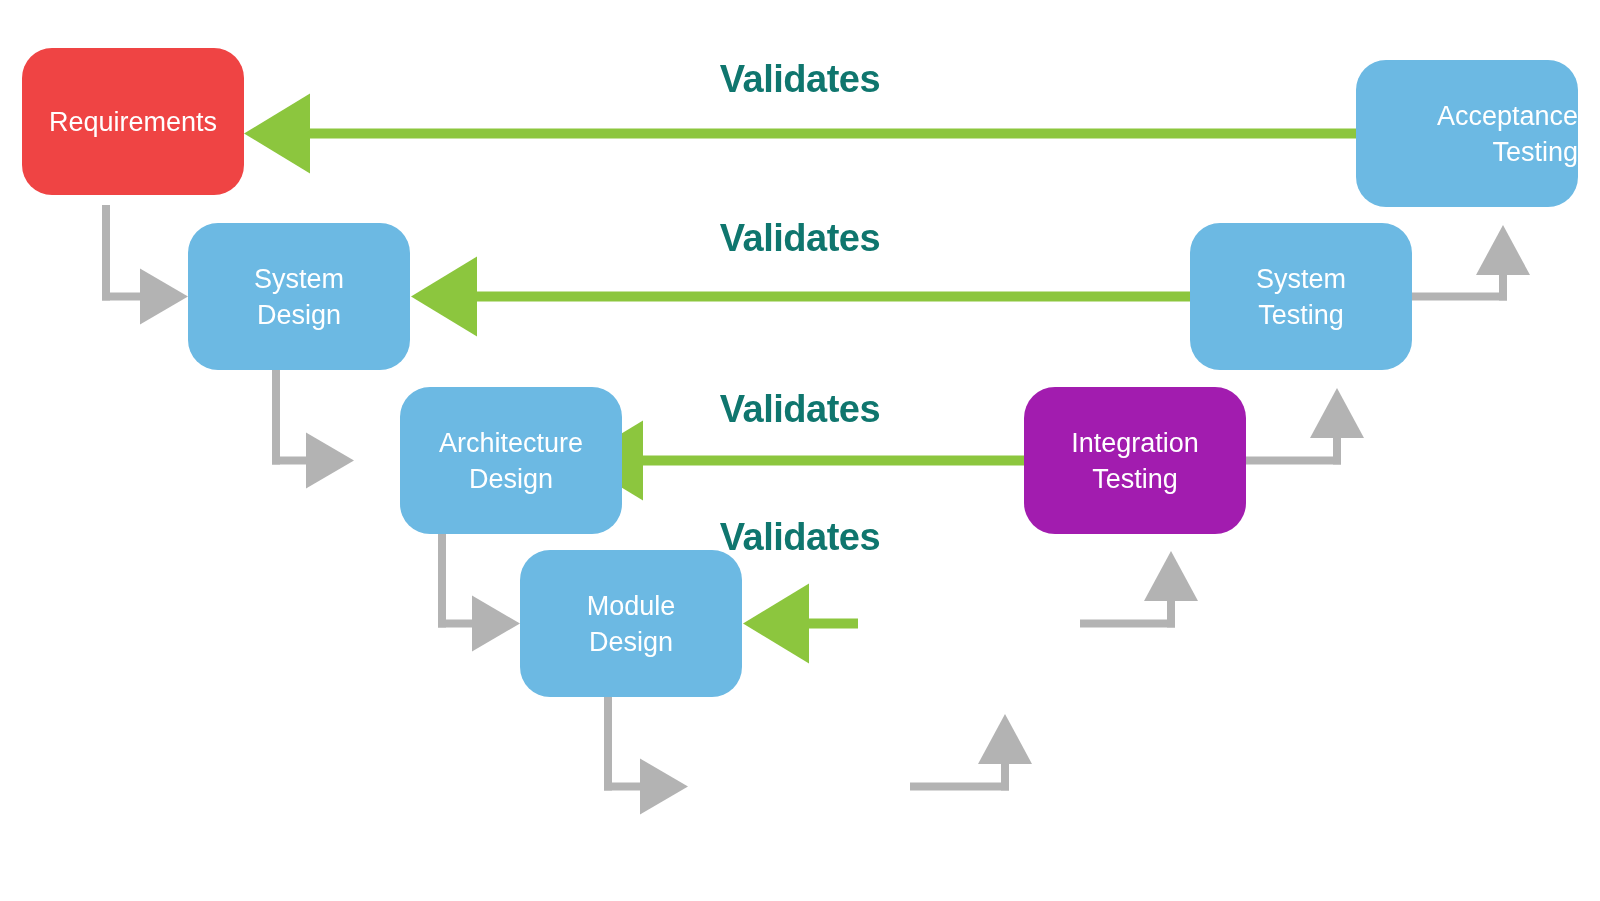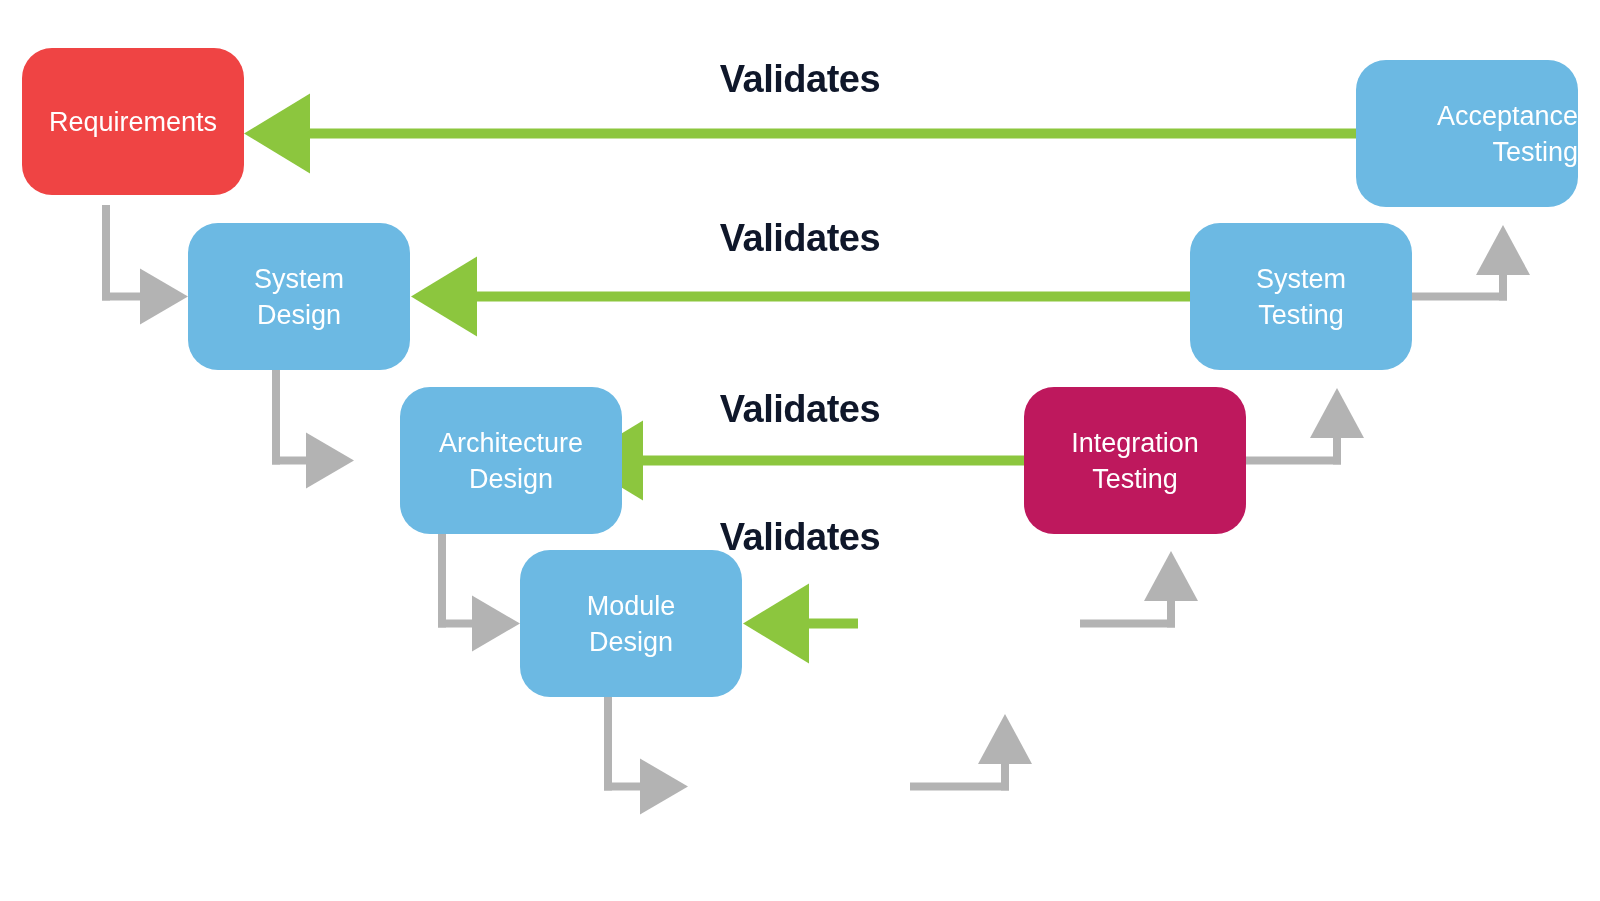--- a/index.html
+++ b/index.html
@@ -10,21 +10,21 @@
   .arrows{position:absolute;left:0;top:0;}
   .box{
     position:absolute;width:222px;height:147px;border-radius:30px;
     display:flex;flex-direction:column;align-items:center;justify-content:center;
     color:#ffffff;font-size:27px;line-height:36px;text-align:center;
     background:#6cb9e3;
   }
   .box span{white-space:nowrap;}
   .validates{
     position:absolute;left:640px;width:320px;height:52px;line-height:52px;
-    text-align:center;font-size:38px;font-weight:bold;color:#0f172a;
+    text-align:center;font-size:38px;font-weight:bold;color:#0f766e;
     letter-spacing:-0.5px;
   }
   
   .g-fill{fill:#8cc63e;} .gr-fill{fill:#b3b3b3;}
 </style>
 </head>
 <body>
 
 <div class="stage">
 
@@ -104,21 +104,21 @@
   </div>
   <div class="box" style="left: 354px; top: 387px; background-color: rgb(108, 185, 227); margin-left: 46px;">
     <span>Architecture</span>
     <span>Design</span>
   </div>
   <div class="box" style="left: 520px; top: 550px; background-color: rgb(108, 185, 227);">
     <span>Module</span>
     <span>Design</span>
   </div>
 
-  <div class="box" style="left: 1024px; top: 387px; background-color: #be185d;">
+  <div class="box" style="left: 1024px; top: 387px; background-color: #a21caf; border-radius: 31px;">
     <span>Integration</span>
     <span>Testing</span>
   </div>
   <div class="box" style="left: 1190px; top: 223px; background-color: rgb(108, 185, 227);">
     <span>System</span>
     <span>Testing</span>
   </div>
   <div class="box" style="left: 1356px; top: 60px; background-color: rgb(108, 185, 227); align-items: flex-end;">
     <span>Acceptance</span>
     <span>Testing</span>

